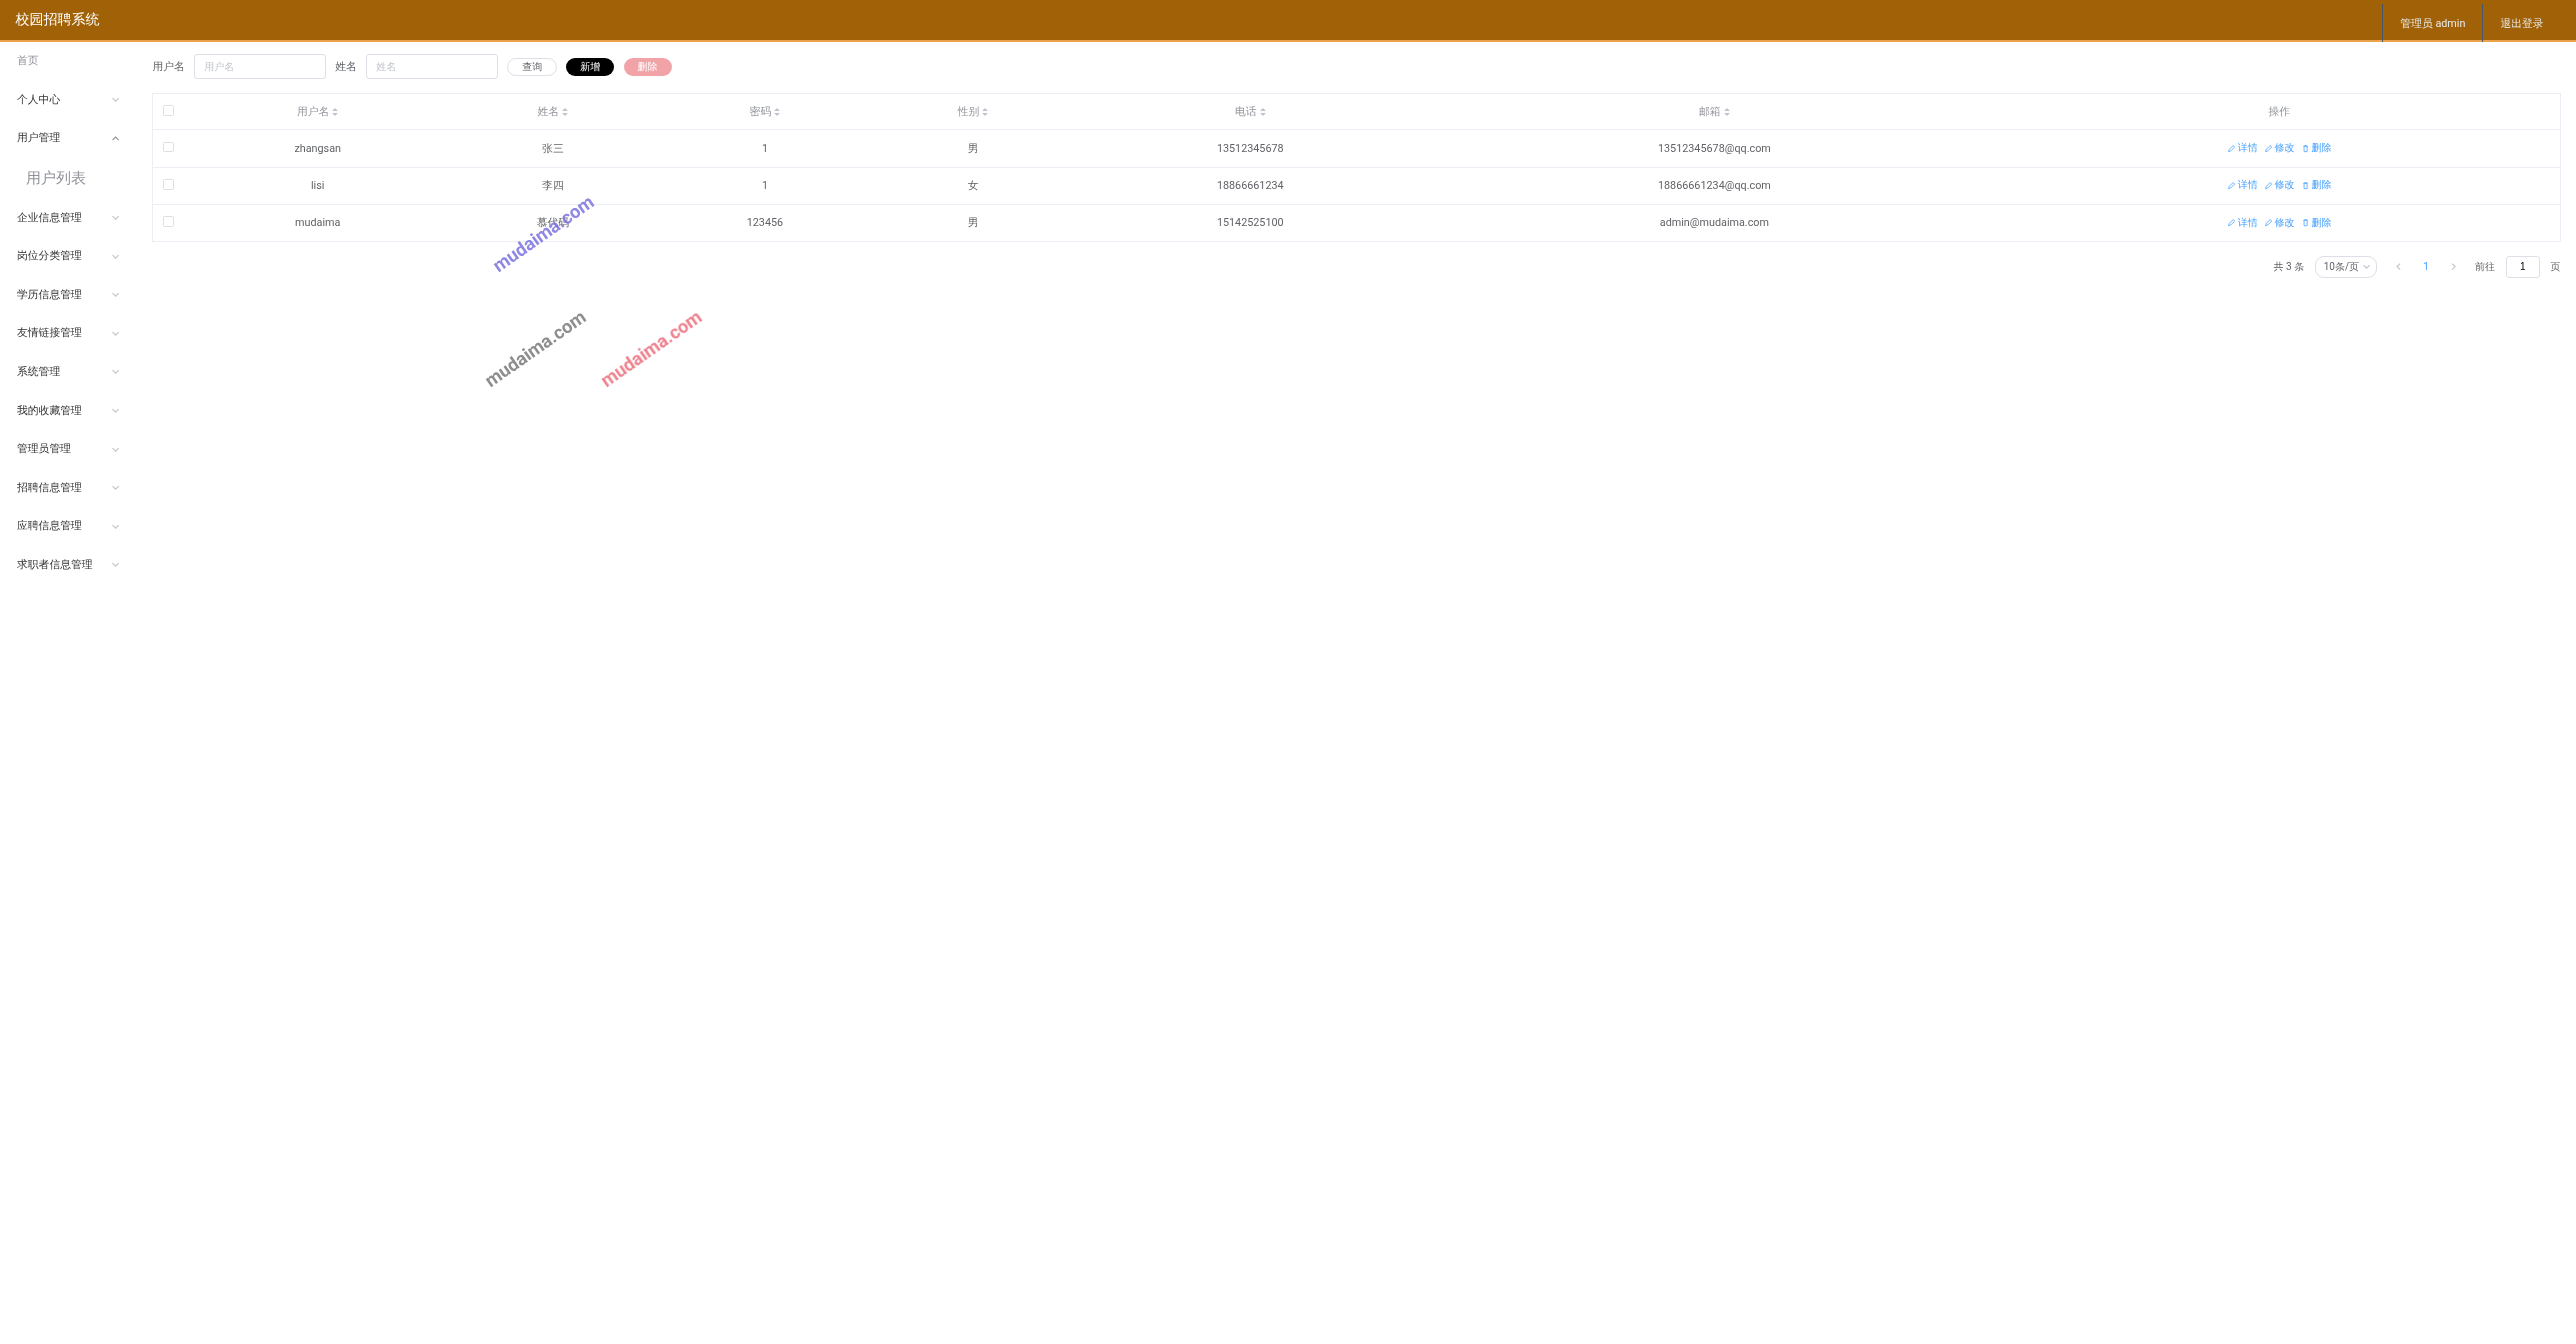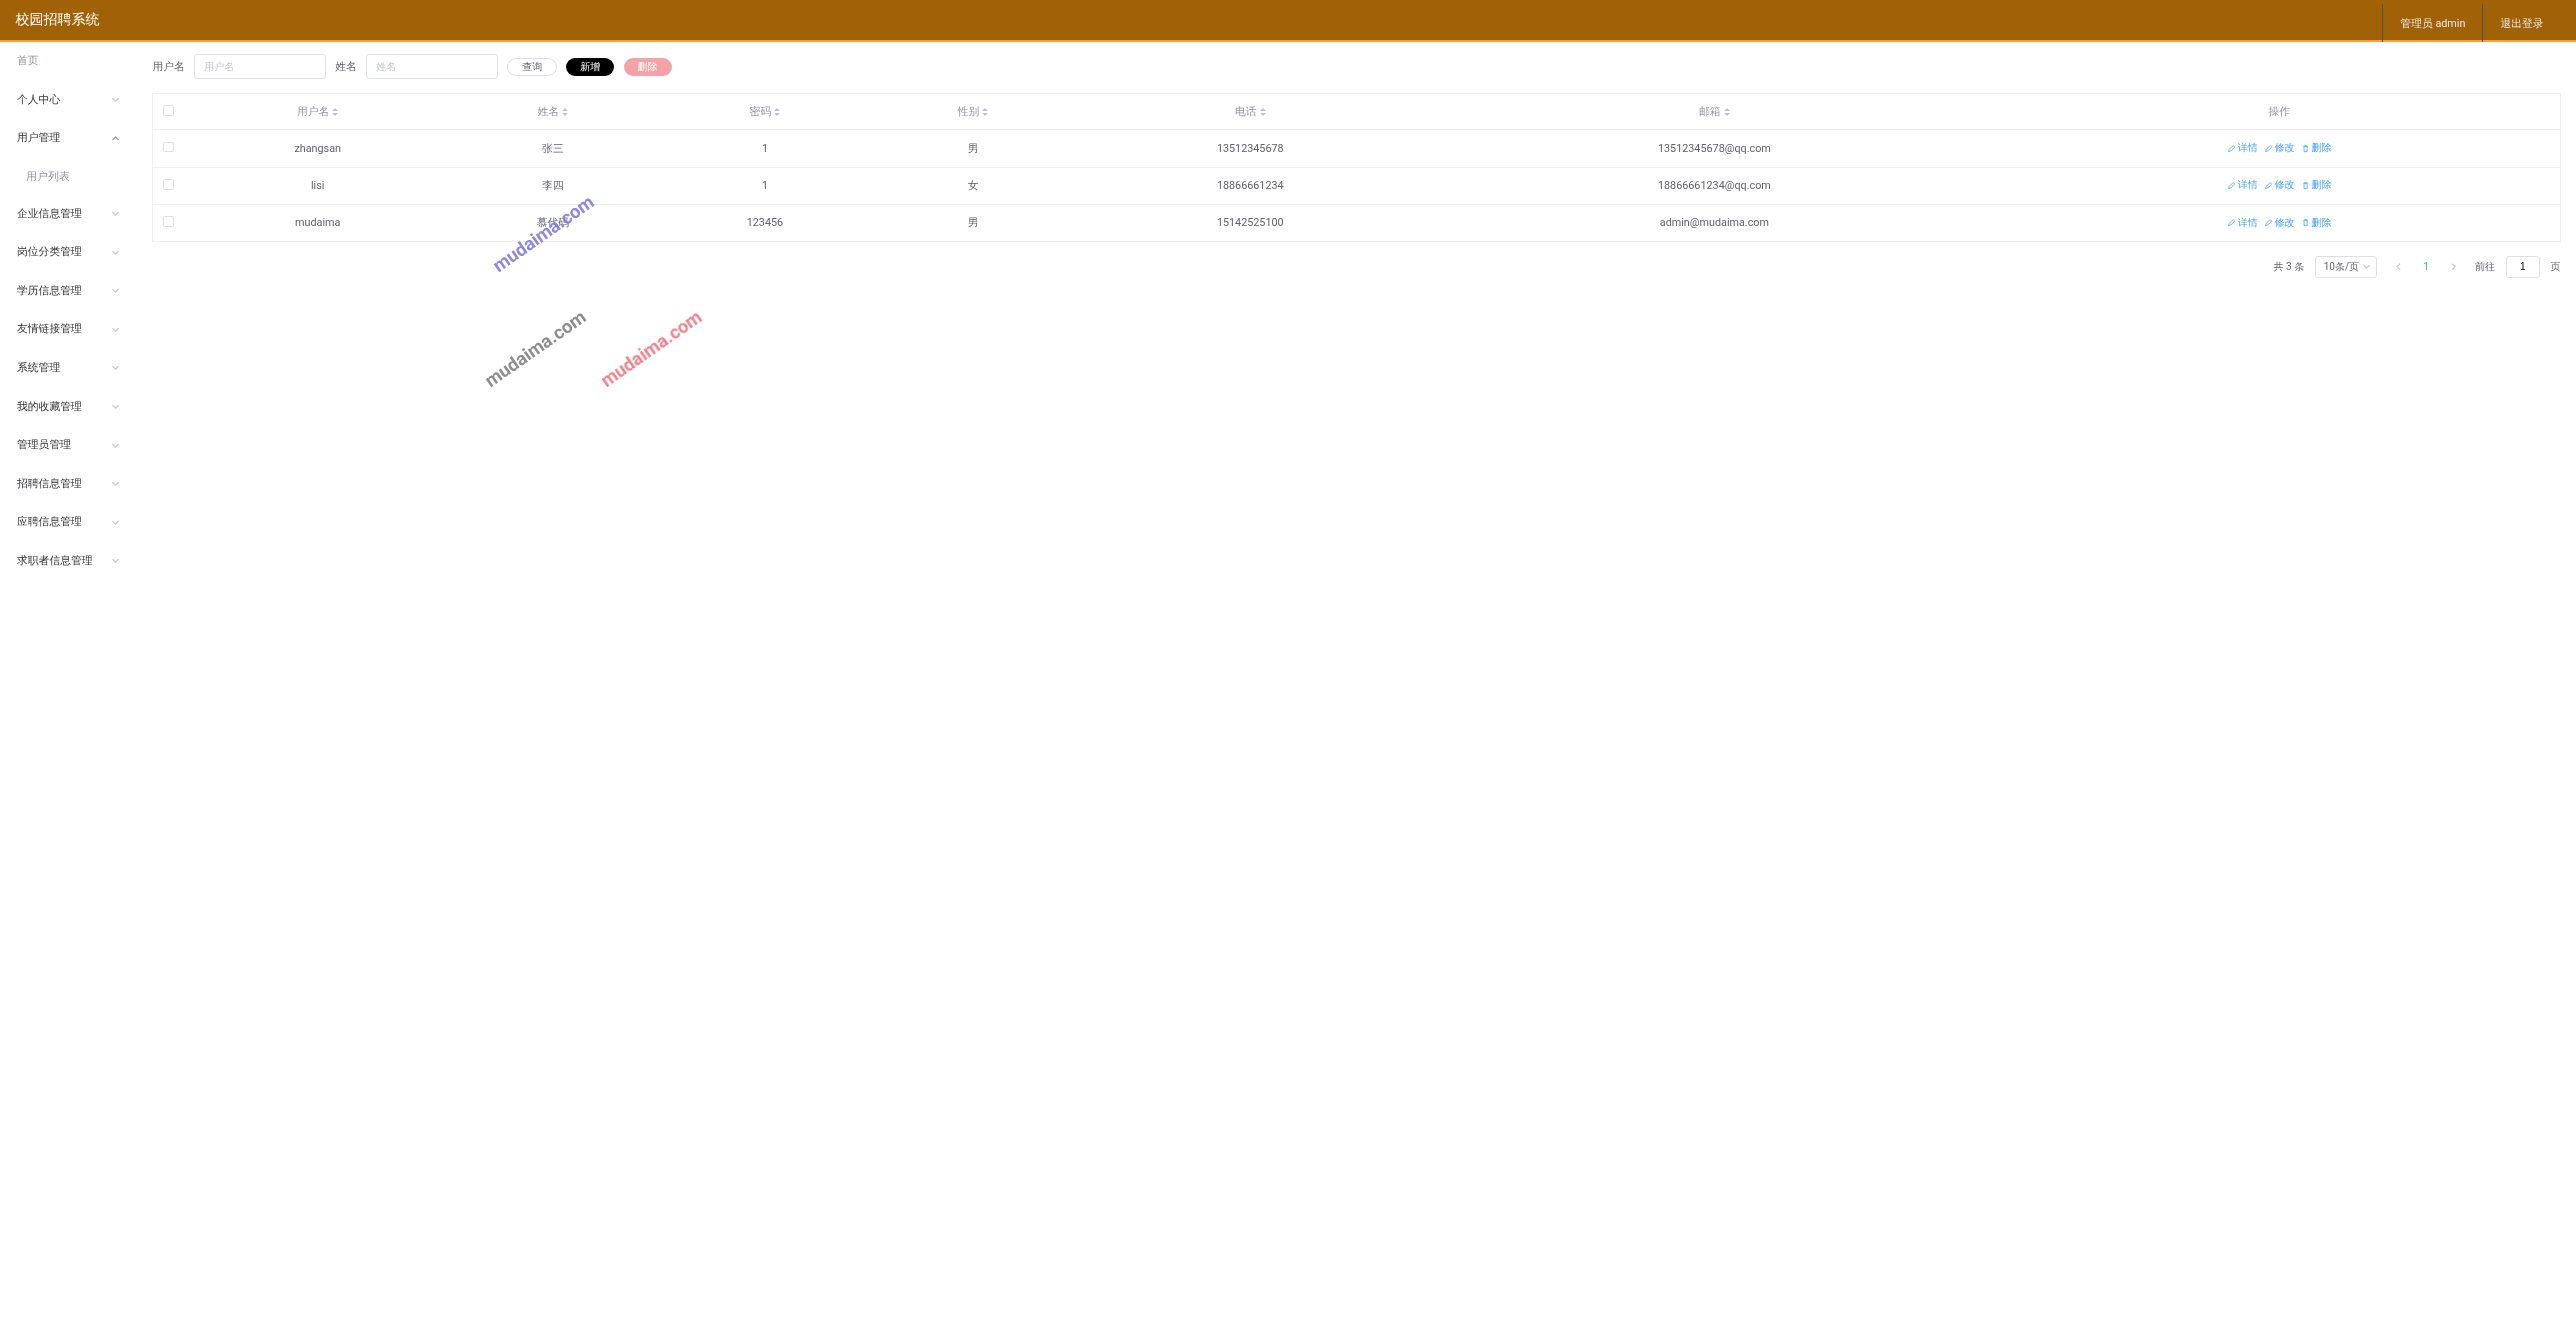--- a/index.html
+++ b/index.html
@@ -9,21 +9,21 @@
     .header-title { font-size: 14px; font-weight: 500; }
     .header-right { display: flex; align-items: center; height: 100%; margin-top: 8px; }
     .header-item { padding: 0 17px; height: 100%; display: flex; align-items: center; color: #e8eaed; font-size: 10.8px; cursor: pointer; border-left: 0.8px solid #47566b; }
     
     .layout { display: flex; height: calc(100vh - 45px); }
     .sidebar { width: 137px; background: #fff; overflow-y: auto; }
     .sidebar-item { padding: 12.3px 17px; color: #909399; font-size: 10.8px; cursor: pointer; }
     .sidebar-group { display: flex; align-items: center; justify-content: space-between; padding: 12.3px 17px; color: #303133; font-size: 10.8px; cursor: pointer; }
     .sidebar-group.collapsed { color: #303133; }
     .sidebar-group.expanded { color: #303133; }
-    .sidebar-sub { padding: 10.8px 17px 10.8px 26px; color: #909399; font-size: 11px; cursor: pointer; }
+    .sidebar-sub { padding: 10.8px 17px 10.8px 26px; color: #909399; font-size: 15px; cursor: pointer; }
     .chevron { width: 9.2px; height: 9.2px; }
     
     .main { flex: 1; padding: 12.3px 15.4px; background: #fff; overflow-y: auto; }
     .filter-bar { display: flex; align-items: center; gap: 9.2px; margin-bottom: 14px; flex-wrap: wrap; }
     .filter-label { color: #606266; font-size: 10.8px; }
     .input { width: 132px; height: 24.6px; border: 0.8px solid #dcdfe6; border-radius: 3.1px; padding: 0 9.2px; font-size: 10px; color: #606266; outline: none; }
     .input::placeholder { color: #c0c4cc; }
     .btn { height: 18px; padding: 0 14px; border-radius: 12.3px; border: none; font-size: 10px; cursor: pointer; display: inline-flex; align-items: center; }
     .btn-default { background: #fff; border: 0.8px solid #dcdfe6; color: #606266; }
     .btn-orange { background: #000000; color: #fff; }
@@ -34,21 +34,21 @@
     .table td { padding: 10.8px 6.1px; border-bottom: 0.8px solid #ebeef5; text-align: center; color: #606266; font-size: 10.8px; }
     .sort-caret { display: inline-flex; flex-direction: column; margin-left: 3.1px; vertical-align: middle; }
     .caret-up, .caret-down { width: 0; height: 0; border-left: 3.1px solid transparent; border-right: 3.1px solid transparent; }
     .caret-up { border-bottom: 3.8px solid #c0c4cc; margin-bottom: 1.5px; }
     .caret-down { border-top: 3.8px solid #c0c4cc; }
     .checkbox { width: 10.8px; height: 10.8px; border: 0.8px solid #dcdfe6; border-radius: 1.5px; display: inline-block; cursor: pointer; }
     .action-link { color: #409eff; font-size: 10px; cursor: pointer; display: inline-flex; align-items: center; gap: 1.5px; margin: 0 3.1px; }
     .action-icon { width: 9.2px; height: 9.2px; }
     
     .pagination { display: flex; align-items: center; justify-content: flex-end; gap: 10.8px; margin-top: 14px; font-size: 10px; color: #606266; }
-    .page-select { height: 21.5px; border: 0.8px solid #dcdfe6; border-radius: 3px; padding: 0 17px 0 7.7px; font-size: 10px; color: #606266; position: relative; display: inline-flex; align-items: center; cursor: pointer; }
+    .page-select { height: 21.5px; border: 0.8px solid #dcdfe6; border-radius: 9px; padding: 0 17px 0 7.7px; font-size: 10px; color: #606266; position: relative; display: inline-flex; align-items: center; cursor: pointer; }
     .page-nav { width: 21.5px; height: 21.5px; display: inline-flex; align-items: center; justify-content: center; cursor: pointer; color: #c0c4cc; }
     .page-num { color: #409eff; font-size: 10px; padding: 0 3.1px; }
     .page-input { width: 34px; height: 21.5px; border: 0.8px solid #dcdfe6; border-radius: 3.1px; text-align: center; font-size: 10px; }
     
     .watermark { position: fixed; font-size: 18.4px; font-weight: bold; transform: rotate(-35deg); pointer-events: none; opacity: 0.85; }
     .wm1 { left: 484px; top: 223px; color: #7b72e0; }
     .wm2 { left: 476px; top: 338px; color: #7b7b7b; }
     .wm3 { left: 592px; top: 338px; color: #ea6b79; }
   </style>
 </head>

